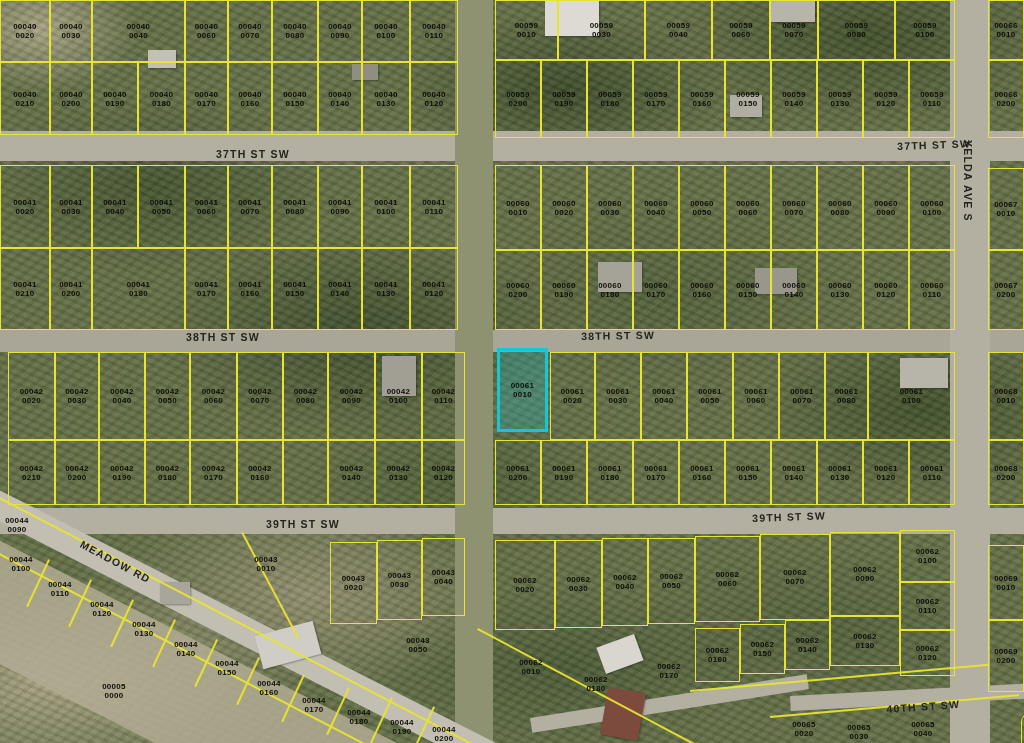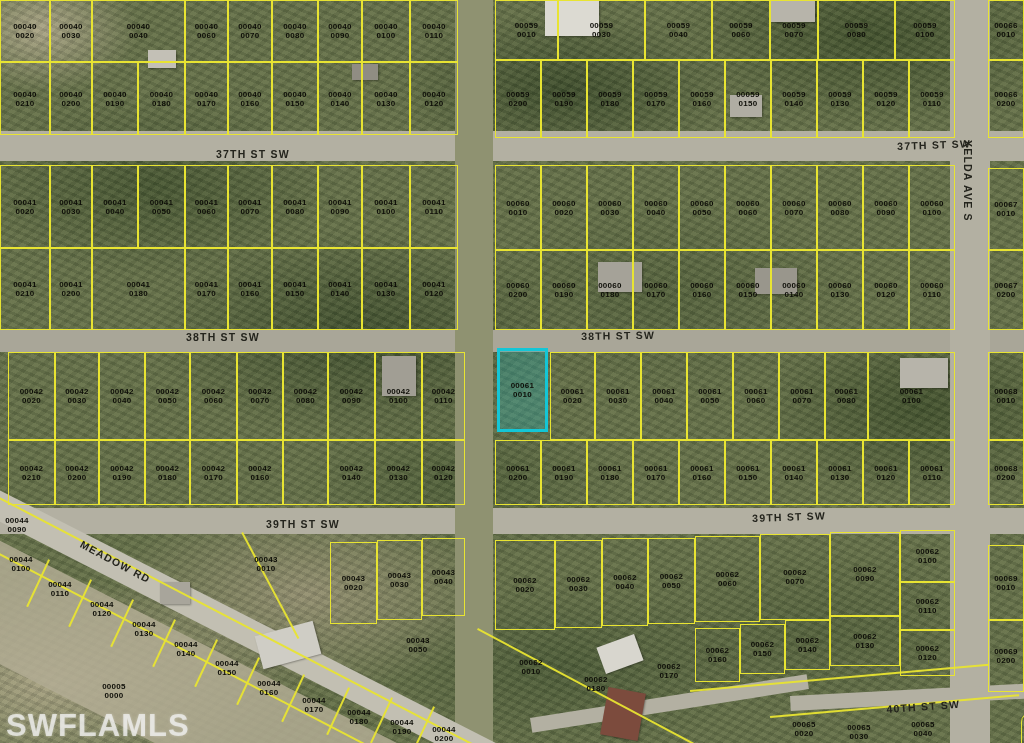--- a/index.html
+++ b/index.html
@@ -766,14 +766,13 @@
       <div class="street" style="left: 897px; top: 140px; transform: rotate(-2deg);">37TH ST SW</div>
       <div class="street" style="left: 186px; top: 331px; transform: rotate(0deg);">38TH ST SW</div>
       <div class="street" style="left: 581px; top: 330px; transform: rotate(-1deg);">38TH ST SW</div>
       <div class="street" style="left: 266px; top: 518px; transform: rotate(0deg);">39TH ST SW</div>
       <div class="street" style="left: 752px; top: 512px; transform: rotate(-2deg);">39TH ST SW</div>
       <div class="street" style="left: 886px; top: 703px; transform: rotate(-4deg);">40TH ST SW</div>
       <div class="street" style="left: 84px; top: 538px; transform: rotate(28deg);">MEADOW RD</div>
       <div class="street" style="left: 974px; top: 140px; transform: rotate(90deg);">XELDA AVE S</div>
     </div>
 
-  <div class="watermark">SWFLAMLS</div>
 </div>
 
 </body></html>

